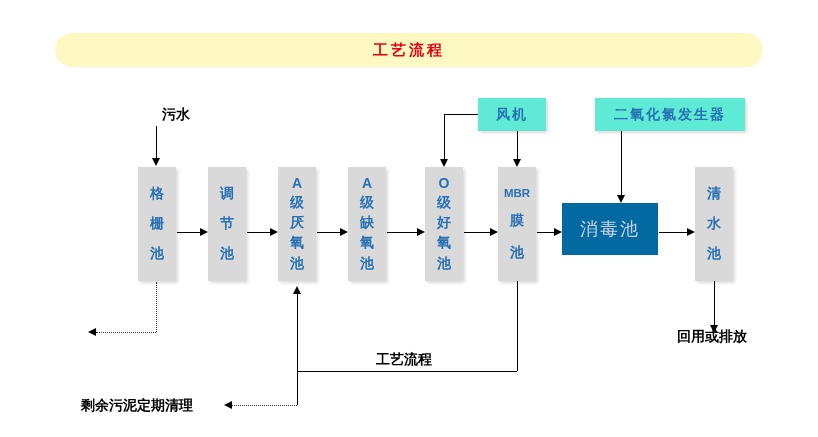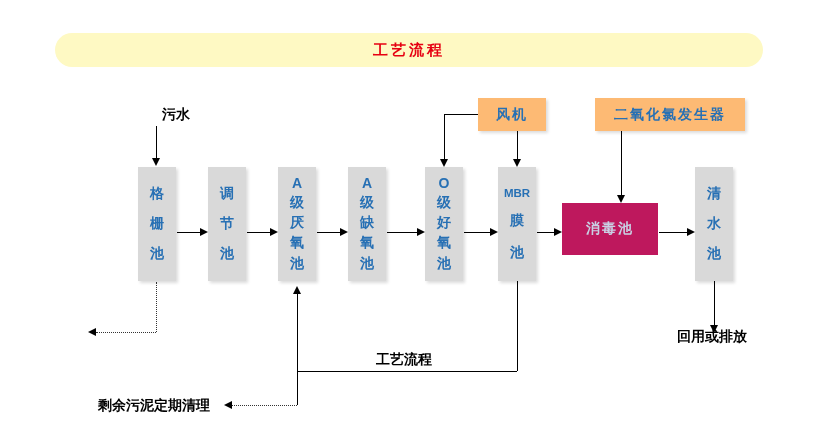--- a/index.html
+++ b/index.html
@@ -22,26 +22,26 @@
     position:absolute; top:167px; width:38px; height:114px; box-sizing:border-box;
     background:#d9d9d9; box-shadow:2px 2px 3px rgba(0,0,0,0.14);
     color:#2770b4; font-size:14px; font-weight:600;
     display:flex; flex-direction:column; align-items:center; justify-content:space-evenly;
     padding:6px 0; text-align:center;
   }
   .tank[data-name="tank-mbr"] div:first-child { font-size:11.5px; }
 
   .tank-disinfect {
     position:absolute; left:562px; top:203px; width:96px; height:52px;
-    background:#be185d; color:#c9d0e4; font-size:14px; font-weight:700; letter-spacing:2px;
+    background:#0369a1; color:#c9d0e4; font-size:18px; font-weight:400; letter-spacing:2px;
     display:flex; align-items:center; justify-content:center;
   }
 
   .equip {
-    position:absolute; background:#fdba74; box-shadow:2px 2px 3px rgba(0,0,0,0.14);
+    position:absolute; background:#5eead4; box-shadow:2px 2px 3px rgba(0,0,0,0.14);
     color:#2770b4; font-size:14px; font-weight:600; letter-spacing:2px;
     display:flex; align-items:center; justify-content:center;
   }
 
   .hl { position:absolute; height:0; border-top:1px solid #000; }
   .vl { position:absolute; width:0;  border-left:1px solid #000; }
   .dot-h { border-top-style:dotted; border-top-color:#333; }
   .dot-v { border-left-style:dotted; border-left-color:#333; }
 
   .ar { position:absolute; width:0; height:0; }
@@ -143,19 +143,19 @@
   <div class="ar left" style="left:88px; top:328px;" data-name="debris-arrowhead-icon"></div>
 
   <div class="vl" style="left:517px; top:281px; height:90px;" data-name="sludge-return-line-down"></div>
   <div class="hl" style="left:297px; top:371px; width:220px;" data-name="sludge-return-line-horizontal"></div>
   <div class="vl" style="left:297px; top:294px; height:111px;" data-name="sludge-return-line-up"></div>
   <div class="ar up" style="left:293px; top:286px;" data-name="sludge-return-arrowhead-icon"></div>
   <div class="lbl" style="left:376px; top:351px;" data-name="sludge-return-label">工艺流程</div>
 
   <div class="hl dot-h" style="left:232px; top:405px; width:65px;" data-name="excess-sludge-line"></div>
   <div class="ar left" style="left:224px; top:401px;" data-name="excess-sludge-arrowhead-icon"></div>
-  <div class="lbl" style="left:74px; top:397px;padding-left:24px;" data-name="excess-sludge-label">剩余污泥定期清理</div>
+  <div class="lbl" style="left:57px; top:397px;padding-left:24px;" data-name="excess-sludge-label">剩余污泥定期清理</div>
 
   <div class="vl" style="left:714px; top:281px; height:44px;" data-name="effluent-line"></div>
   <div class="ar down" style="left:710px; top:325px;" data-name="effluent-arrowhead-icon"></div>
   <div class="lbl" style="left:677px; top:328px;" data-name="effluent-label">回用或排放</div>
 
 </div>
 
 </body></html>

